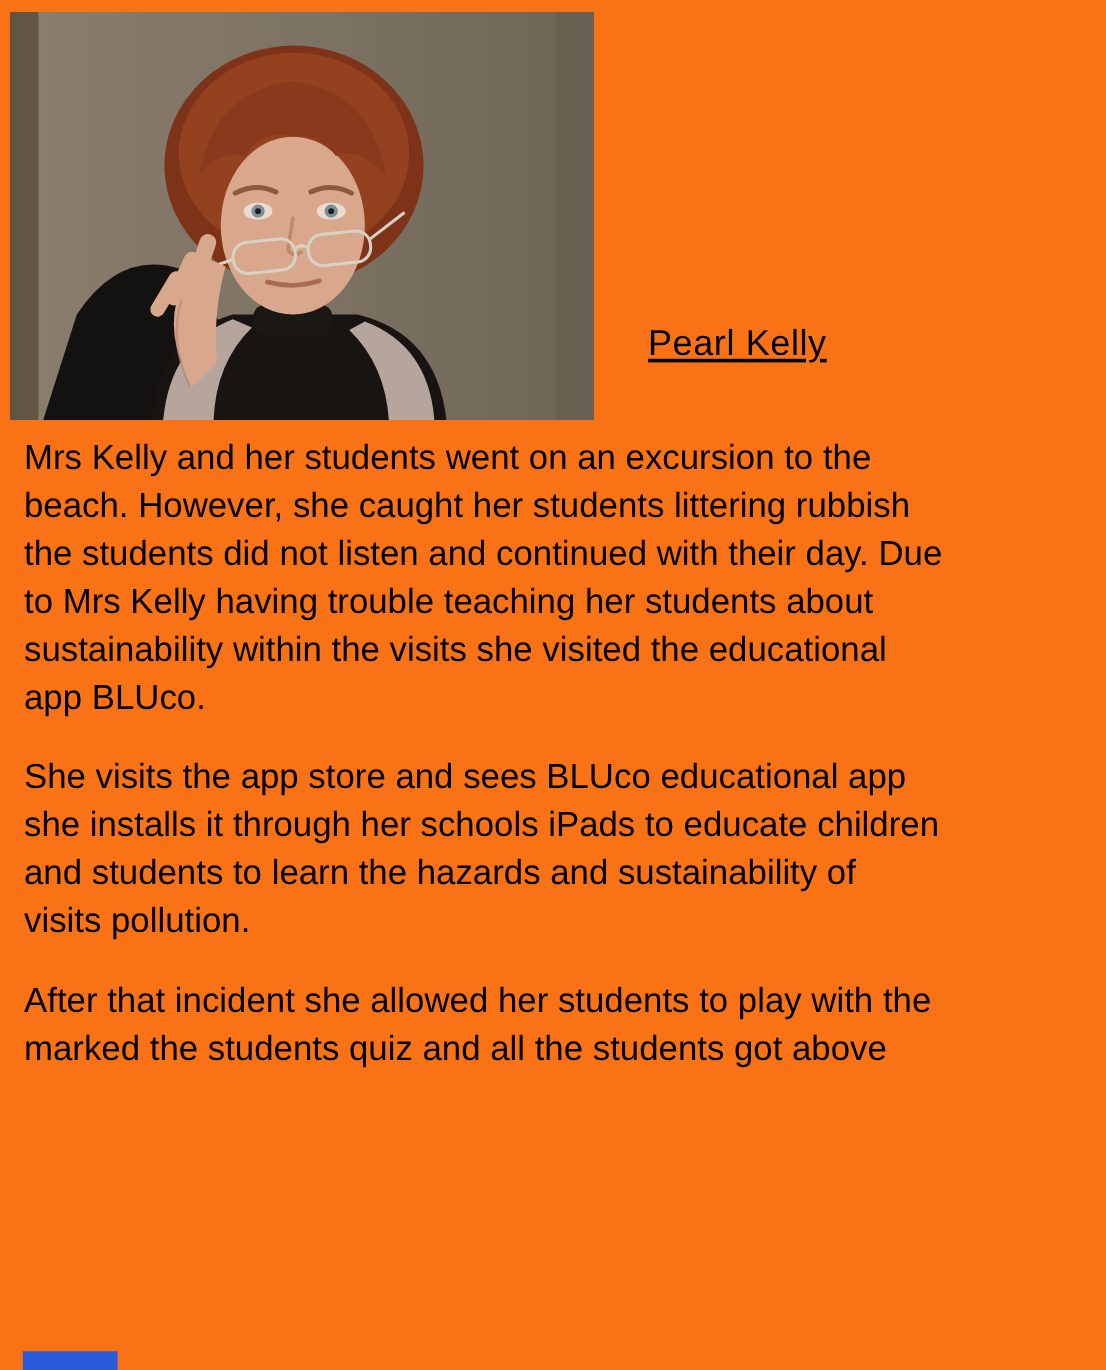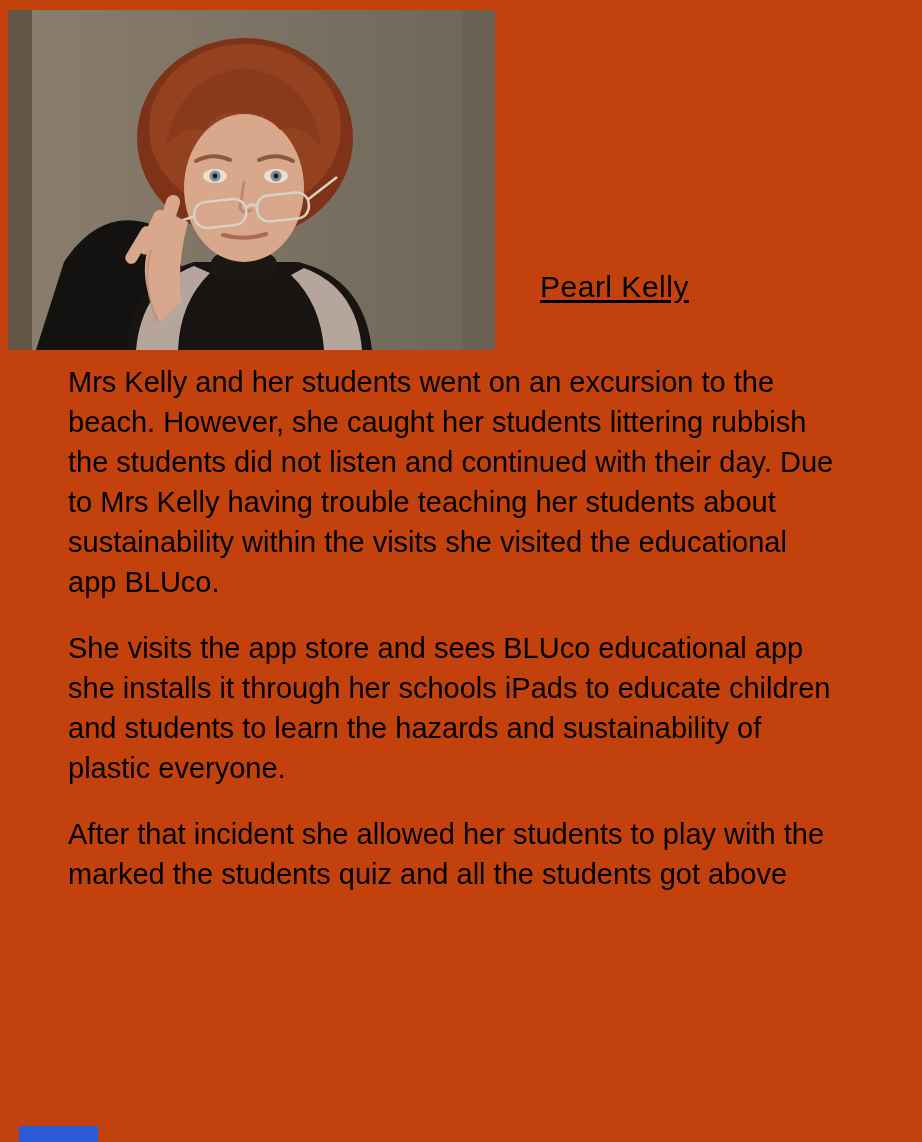--- a/index.html
+++ b/index.html
@@ -1,20 +1,20 @@
 <!DOCTYPE html>
 <html><head>
 <meta charset="utf-8">
 <style>
   html, body { margin: 0; padding: 0; background: #ffffff; }
   .page {
     position: relative;
     width: 922px;
     height: 1142px;
-    background: #c2410c;
+    background: #f97316;
     overflow: hidden;
     font-family: "Liberation Sans", sans-serif;
     color: #000000;
   }
   .photo-frame {
     position: absolute;
     left: 8px;
     top: 10px;
     width: 487px;
     height: 340px;
@@ -35,21 +35,20 @@
     position: absolute;
     left: 20px;
     top: 362px;
     width: 898px;
     font-size: 29px;
   }
   .para { margin: 0 0 26px 0; }
   .line {
     line-height: 40px;
     white-space: nowrap;
-    margin-left: 48px;
   }
   .blue-bar {
     position: absolute;
     left: 19px;
     top: 1126px;
     width: 79px;
     height: 16px;
     background: #2a5bdb;
   }
 </style>
@@ -130,21 +129,21 @@
       <div class="line">beach. However, she caught her students littering rubbish</div>
       <div class="line">the students did not listen and continued with their day. Due</div>
       <div class="line">to Mrs Kelly having trouble teaching her students about</div>
       <div class="line">sustainability within the visits she visited the educational</div>
       <div class="line">app BLUco.</div>
     </div>
     <div class="para">
       <div class="line">She visits the app store and sees BLUco educational app</div>
       <div class="line">she installs it through her schools iPads to educate children</div>
       <div class="line">and students to learn the hazards and sustainability of</div>
-      <div class="line">plastic everyone.</div>
+      <div class="line">visits pollution.</div>
     </div>
     <div class="para">
       <div class="line">After that incident she allowed her students to play with the</div>
       <div class="line">marked the students quiz and all the students got above</div>
     </div>
   </div>
 
   <div class="blue-bar"></div>
 
 </div>

